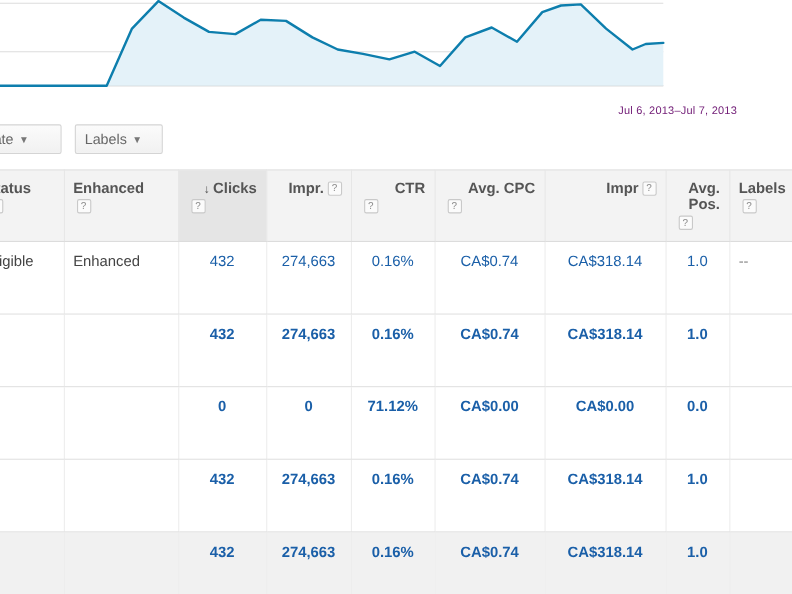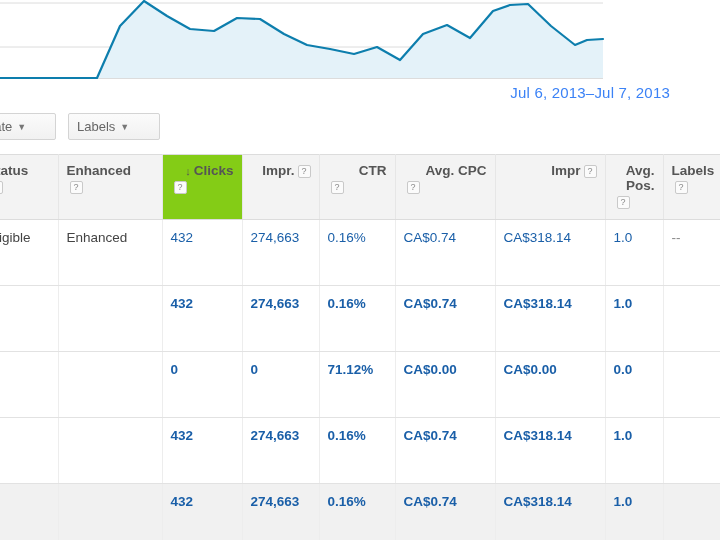--- a/index.html
+++ b/index.html
@@ -25,23 +25,23 @@
     overflow: hidden;
   }
   .chart-svg {
     position: absolute;
     left: 0;
     top: -60px;
   }
   .date-range {
     position: absolute;
     right: 50px;
-    top: 84px;
-    font-size: 15px;
-    color: #3b82f6;
+    top: 96px;
+    font-size: 10px;
+    color: #701a75;
     letter-spacing: 0.2px;
     white-space: nowrap;
   }
 
   
   .toolbar {
     position: absolute;
     left: 0;
     top: 113px;
     width: 720px;
@@ -67,21 +67,21 @@
     font-size: 9px;
     color: #777;
     transform: translateY(-1px);
   }
   #btn-automate {
     left: -22px;
     width: 78px;
   }
   #btn-labels {
     left: 68px;
-    width: 92px;
+    width: 80px;
   }
 
   
   table.data-table {
     position: absolute;
     left: 0;
     top: 154px;
     border-collapse: collapse;
     table-layout: fixed;
     width: 741px;
@@ -96,21 +96,21 @@
     border-right: 1px solid #e6e6e6;
     color: #555;
     font-weight: bold;
     font-size: 13.5px;
     padding: 8px 8px 10px 8px;
     vertical-align: top;
     height: 52px;
     box-sizing: border-box;
   }
   table.data-table th.sorted {
-    background: #84cc16;
+    background: #e5e5e5;
   }
   table.data-table th.al { text-align: left; }
   table.data-table th.ar { text-align: right; }
 
   .hq {
     display: inline-block;
     border: 1px solid #c9c9c9;
     background: #fbfbfb;
     color: #8a8a8a;
     border-radius: 2px;
@@ -135,21 +135,21 @@
 
   table.data-table td {
     border-bottom: 1px solid #e2e2e2;
     border-right: 1px solid #ededed;
     padding: 10px 8px;
     vertical-align: top;
     height: 66px;
     box-sizing: border-box;
     white-space: nowrap;
   }
-  table.data-table td.ar { text-align: left; }
+  table.data-table td.ar { text-align: center; }
   table.data-table td.al { text-align: left; }
   td.num { color: #1a5fa8; }
   tr.row-data td { background: #ffffff; }
   tr.row-total td {
     background: #ffffff;
     color: #555;
     font-weight: bold;
   }
   tr.row-total td.num { color: #1a5fa8; font-weight: bold; }
   tr.row-grand td {

